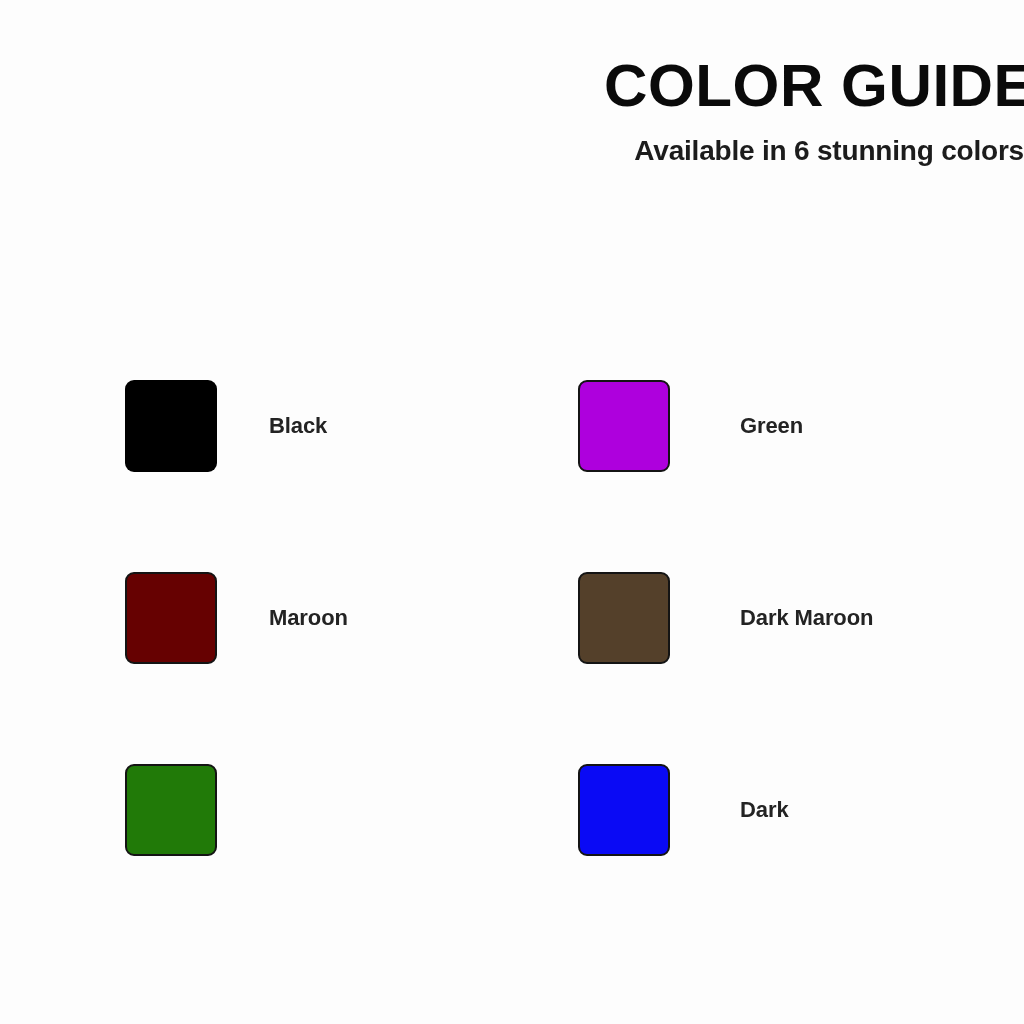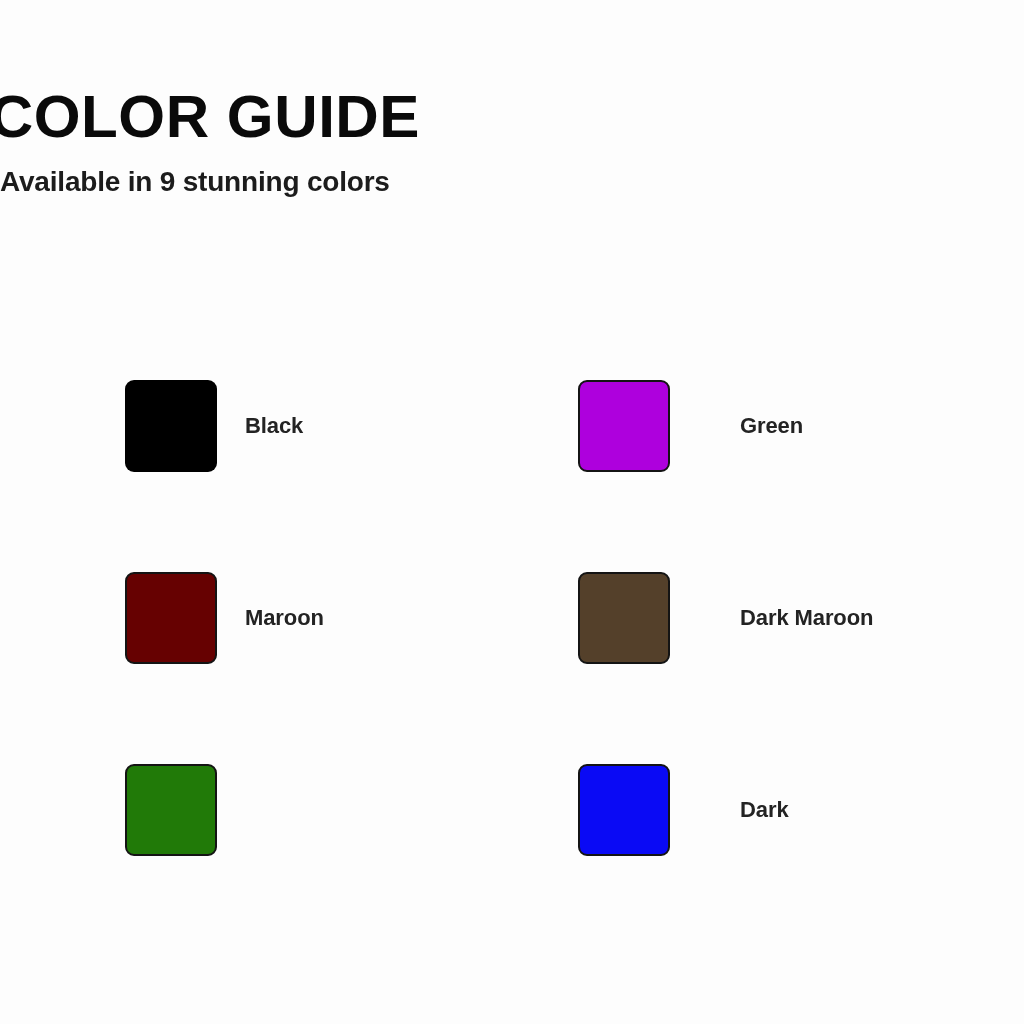--- a/index.html
+++ b/index.html
@@ -22,22 +22,22 @@
     height: 1024px;
     background: #fdfdfd;
   }
 
   
   .header {
     position: absolute;
     top: 0;
     left: 0;
     width: 1024px;
-    text-align: left;
-    padding-top: 88px;
+    text-align: right;
+    padding-top: 57px;
     box-sizing: border-box;
   }
 
   .guide-title {
     margin: 0;
     font-family: "Liberation Sans", sans-serif;
     font-size: 59px;
     font-weight: 700;
     letter-spacing: 0.5px;
     line-height: 1.0;
@@ -86,38 +86,38 @@
   .swatch-chip.no-border {
     border-color: transparent;
   }
 
   .swatch-label {
     font-family: "Liberation Sans", sans-serif;
     font-size: 22px;
     font-weight: 700;
     color: #232323;
     line-height: 92px;
-    margin-left: 28px;
+    margin-left: 52px;
     white-space: nowrap;
     letter-spacing: -0.1px;
   }
 
   
   .swatch-item.col-right .swatch-label {
     margin-left: 70px;
   }
 </style>
 </head>
 <body>
 
 <div class="page">
 
   <div class="header">
     <h1 class="guide-title">COLOR GUIDE</h1>
-    <div class="guide-subtitle">Available in 9 stunning colors</div>
+    <div class="guide-subtitle">Available in 6 stunning colors</div>
   </div>
 
   <div class="swatch-grid" id="swatch-grid">
       <div class="swatch-item col-left">
         <div class="swatch-chip no-border" style="background: rgb(0, 0, 0);"></div>
         <span class="swatch-label">Black</span>
       </div>
       <div class="swatch-item col-right">
         <div class="swatch-chip" style="background: rgb(174, 0, 221);"></div>
         <span class="swatch-label">Green</span>

